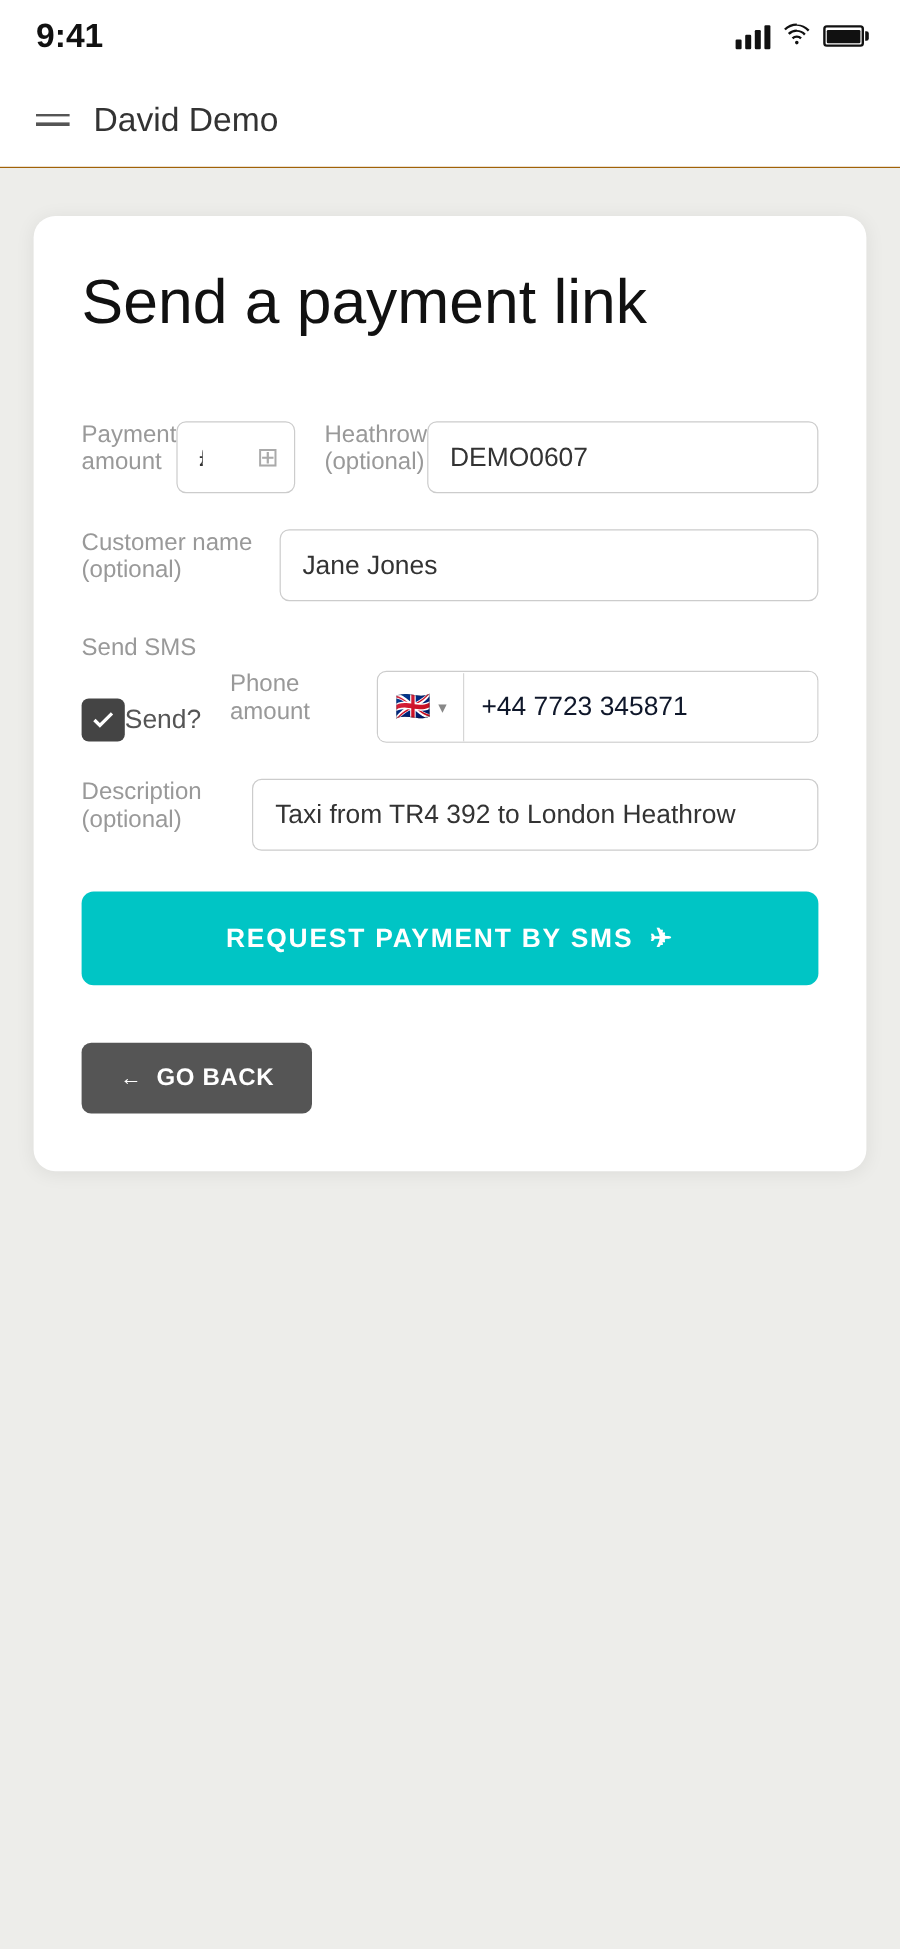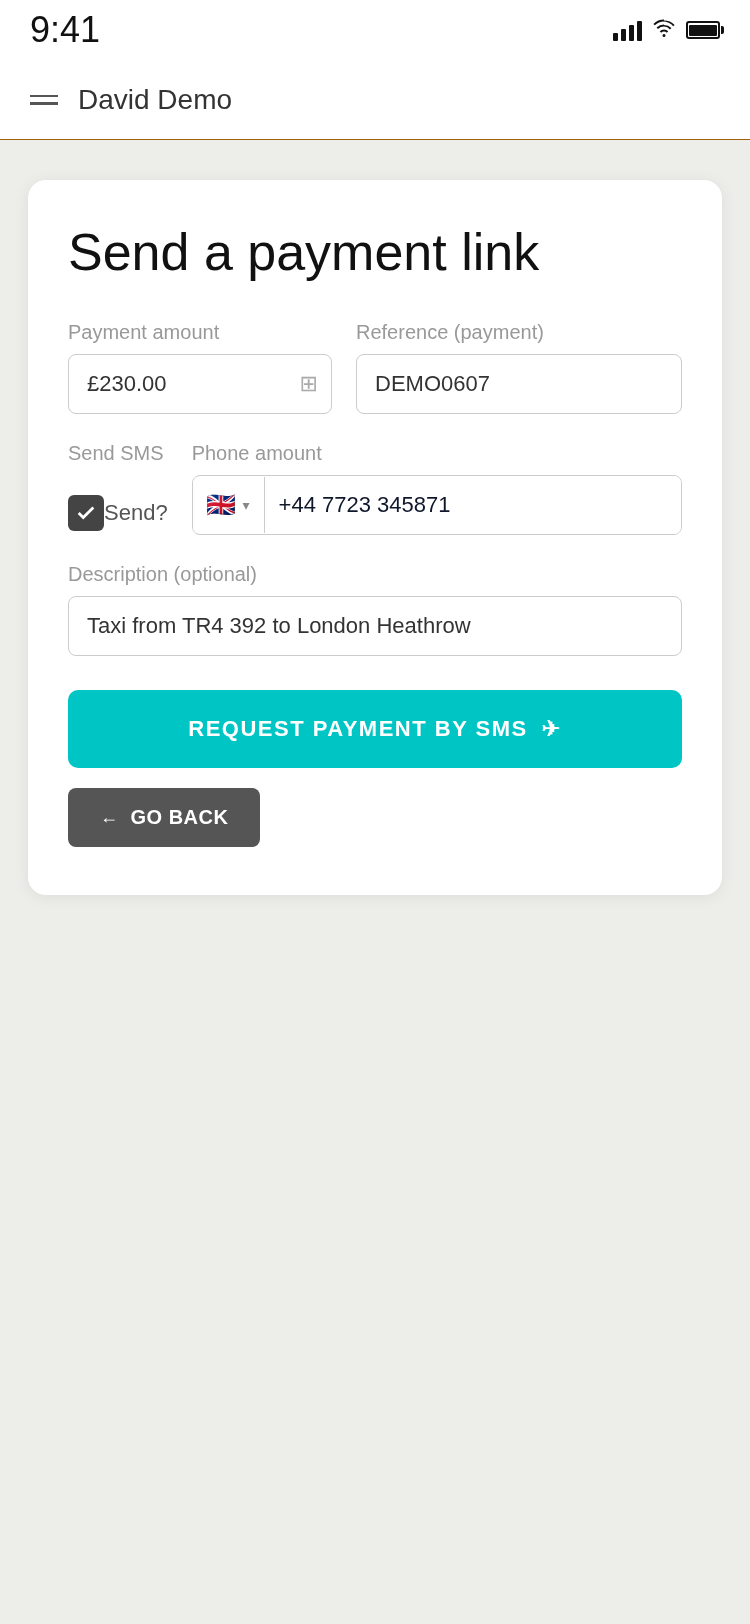--- a/index.html
+++ b/index.html
@@ -15,22 +15,22 @@
     
     .status-bar {
       background: #fff;
       height: 60px;
       display: flex;
       align-items: center;
       justify-content: space-between;
       padding: 0 30px;
     }
     .status-time {
-      font-size: 36px;
-      font-weight: 400;
+      font-size: 28px;
+      font-weight: 700;
       color: #111;
     }
     .status-icons {
       display: flex;
       align-items: center;
       gap: 10px;
     }
     .signal-bars {
       display: flex;
       align-items: flex-end;
@@ -126,22 +126,23 @@
     }
 
     .form-row {
       display: flex;
       gap: 24px;
       margin-bottom: 28px;
     }
 
     .form-group {
       display: flex;
-      flex-direction: column;
+      flex-direction: row;
       flex: 1;
+      margin-top: 30px;
     }
 
     .form-label {
       font-size: 20px;
       color: #999;
       margin-bottom: 10px;
     }
 
     .form-input {
       border: 1.5px solid #ccc;
@@ -274,21 +275,21 @@
       padding: 26px 20px;
       font-size: 22px;
       font-weight: 700;
       letter-spacing: 1.5px;
       text-transform: uppercase;
       cursor: pointer;
       display: flex;
       align-items: center;
       justify-content: center;
       gap: 14px;
-      margin-bottom: 20px;
+      margin-bottom: 48px;
     }
 
     .send-icon {
       font-size: 22px;
     }
 
     
     .go-back-button {
       background: #555;
       color: #fff;
@@ -346,25 +347,29 @@
 
     <div class="form-row">
       <div class="form-group">
         <label class="form-label">Payment amount</label>
         <div class="amount-wrapper">
           <input class="form-input" type="text" value="£230.00" style="">
           <span class="calculator-icon">⊞</span>
         </div>
       </div>
       <div class="form-group">
-        <label class="form-label">Reference (payment)</label>
+        <label class="form-label">Heathrow (optional)</label>
         <input class="form-input" type="text" value="DEMO0607" style="">
       </div>
     </div>
 
+    <div class="form-group" style="margin-bottom: 28px;">
+      <label class="form-label">Customer name (optional)</label>
+      <input class="form-input full-width" type="text" value="Jane Jones" style="">
+    </div>
 
     <div class="sms-row">
       <div class="send-sms-group">
         <label class="form-label">Send SMS</label>
         <div class="checkbox-row">
           <div class="checkbox-custom">
             <svg viewBox="0 0 24 24">
               <polyline points="20 6 9 17 4 12"></polyline>
             </svg>
           </div>

